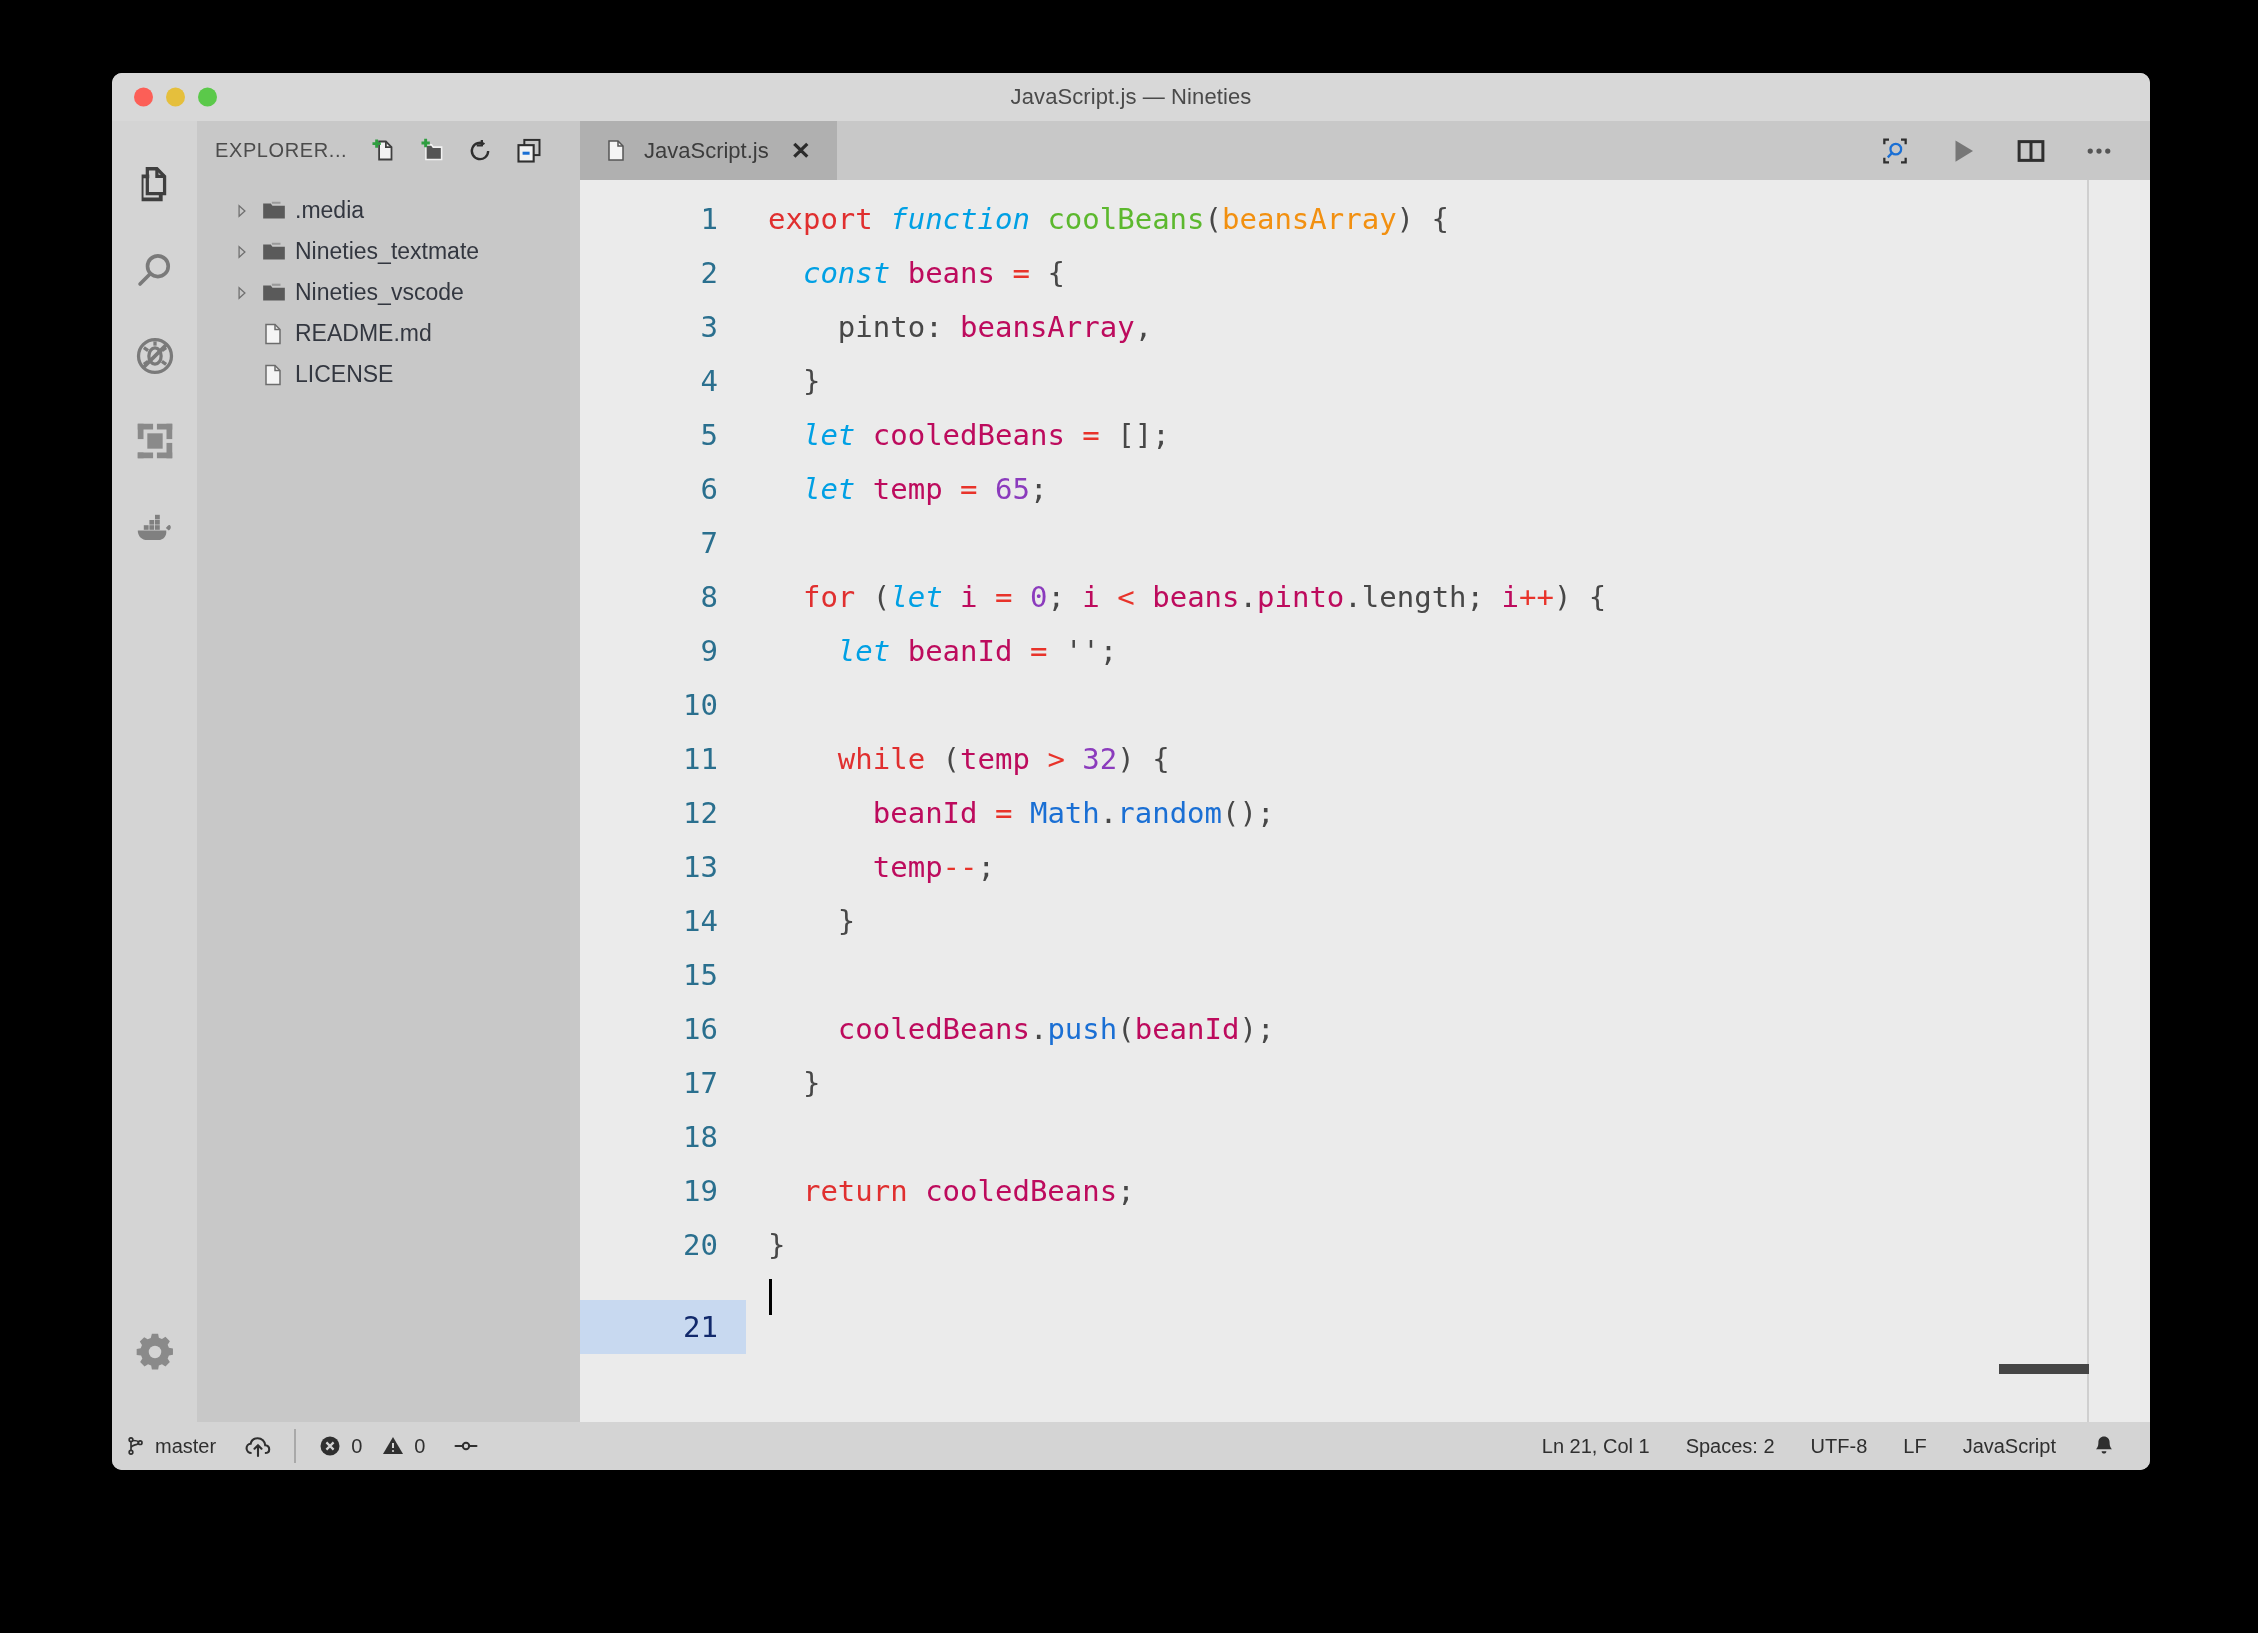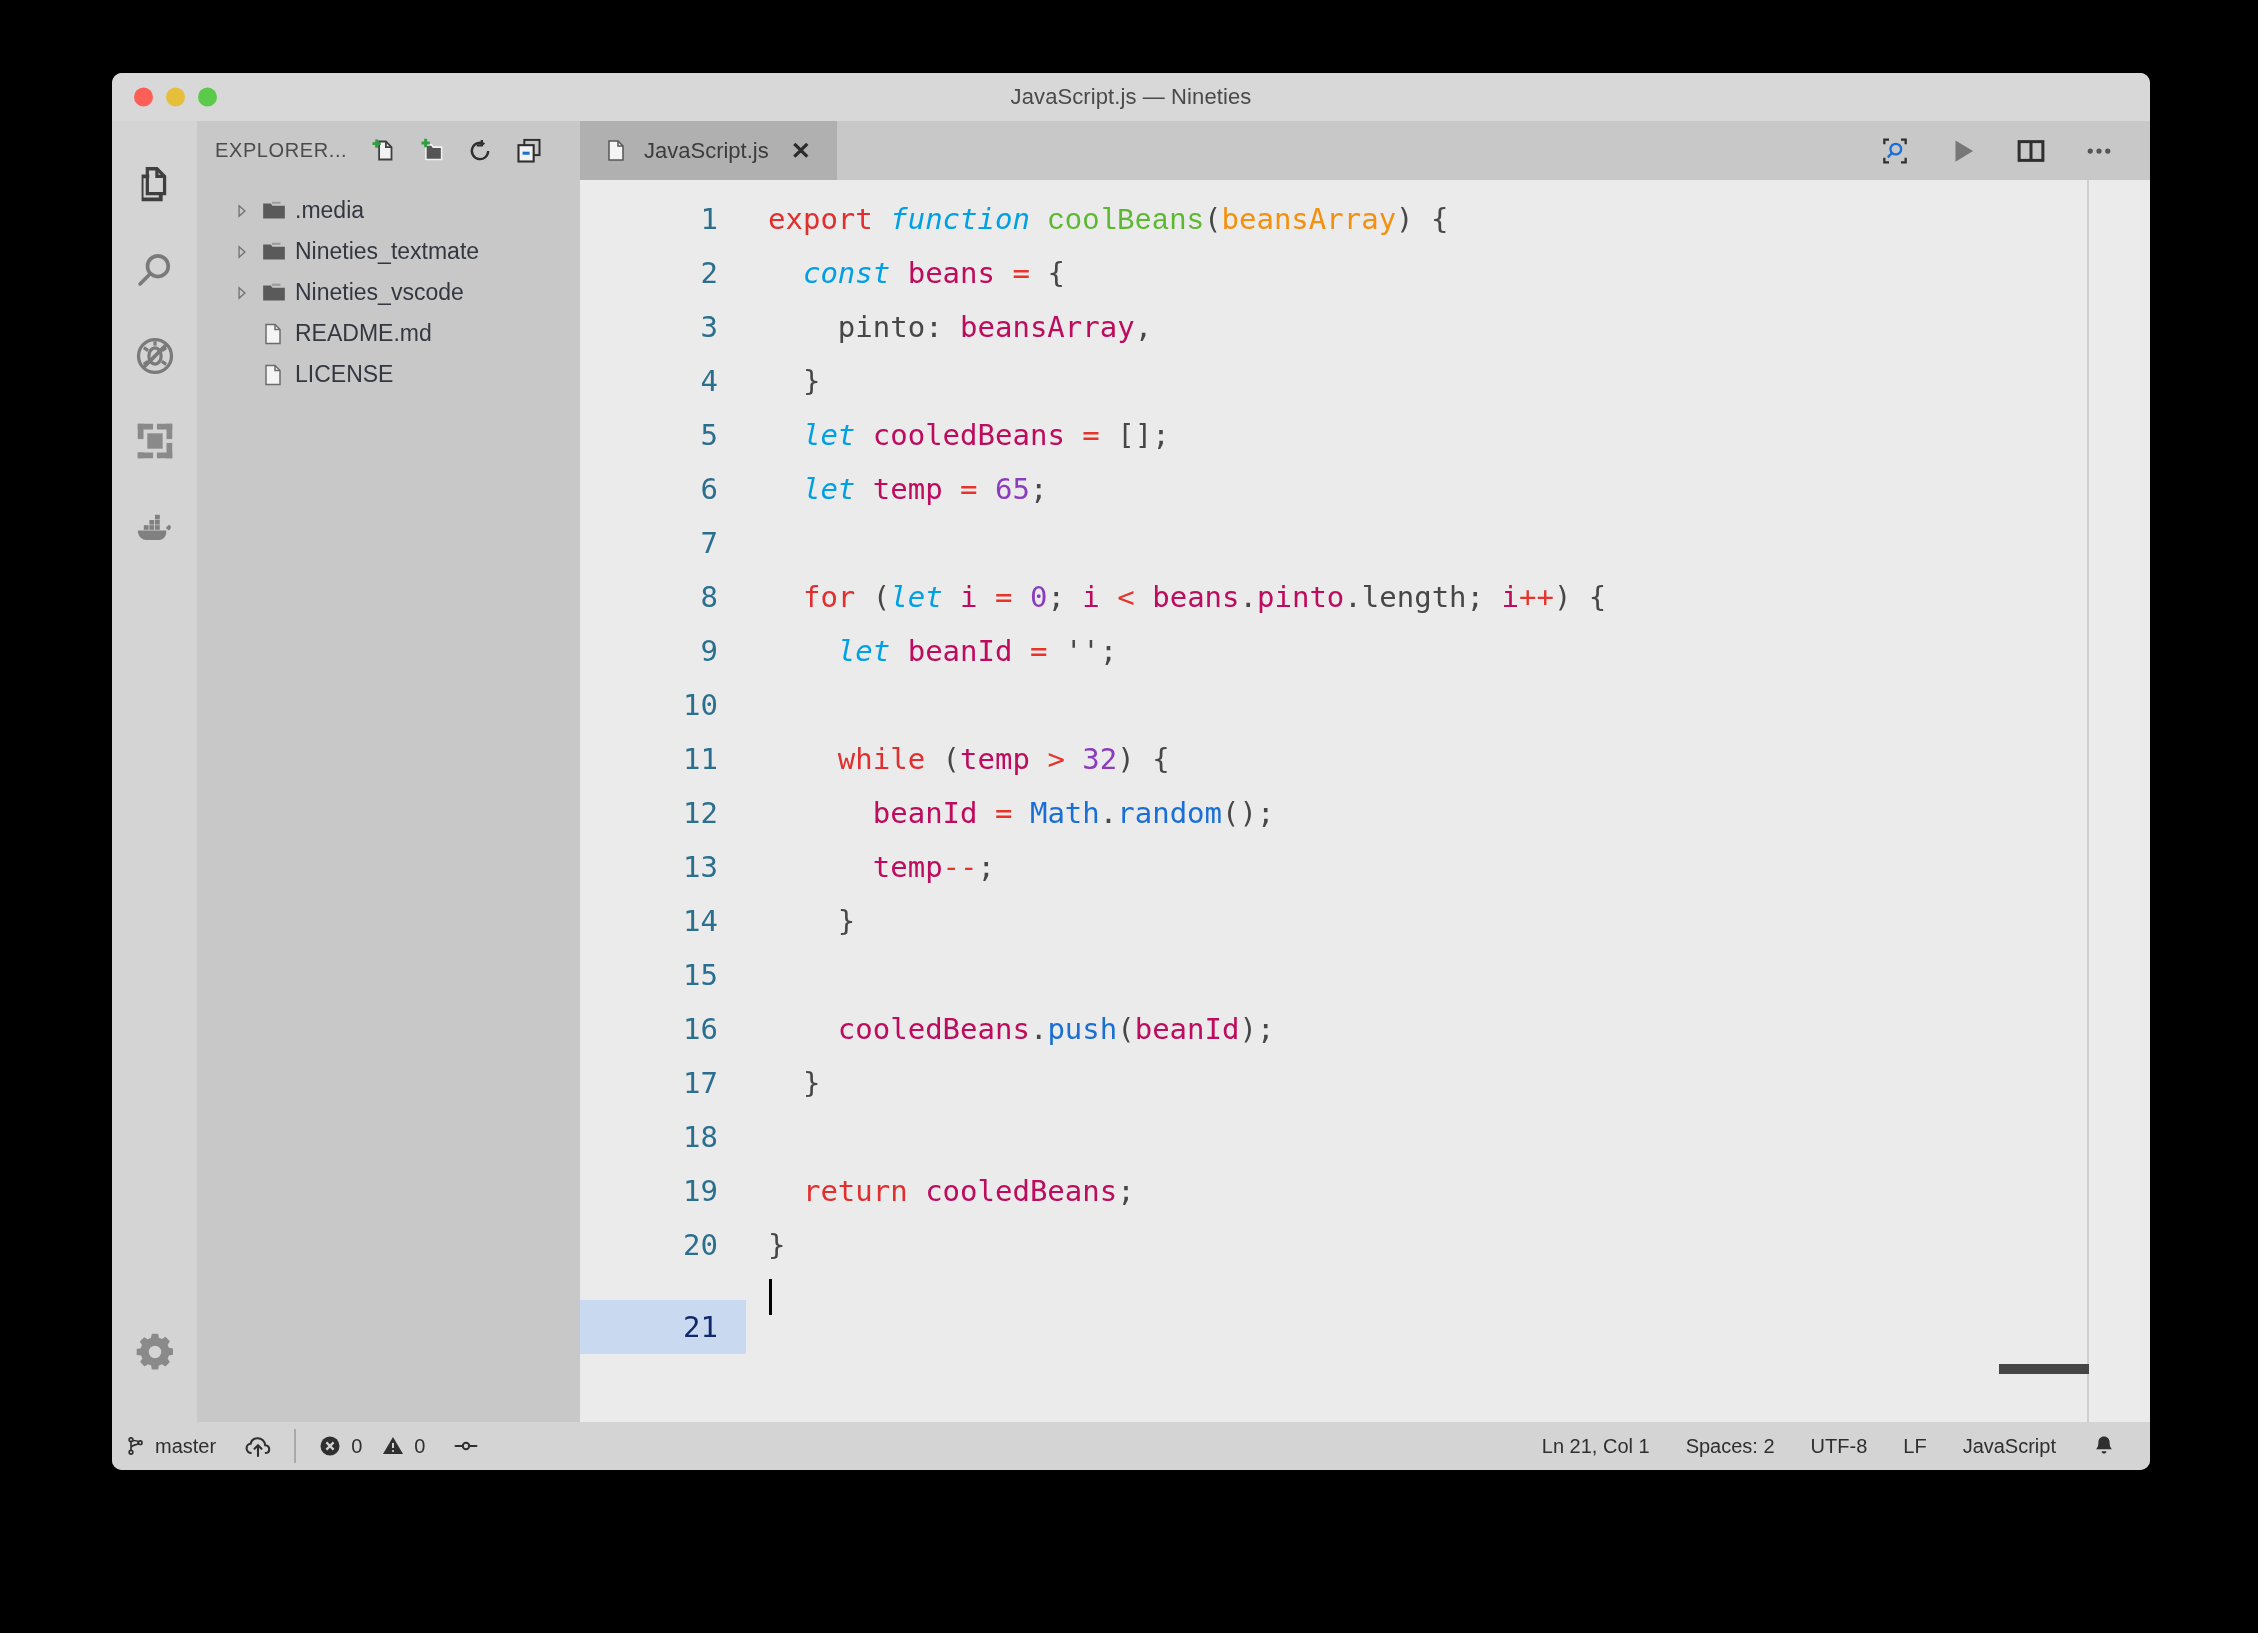--- a/index.html
+++ b/index.html
@@ -212,21 +212,21 @@
     width: 3px;
     height: 36px;
     background: #000;
     vertical-align: -6px;
     margin-left: 1px;
   }
 
   
   .t-kw      { color: #e02f2f; }
   .t-decl    { color: #00a0e4; font-style: italic; }
-  .t-func    { color: #5cb82e; font-family: Liberation Mono, monospace; }
+  .t-func    { color: #5cb82e; }
   .t-param   { color: #f29010; }
   .t-var     { color: #bd0b5d; }
   .t-op      { color: #e8332a; }
   .t-num     { color: #8b3bbd; }
   .t-punct   { color: #474747; }
   .t-prop    { color: #474747; }
   .t-method  { color: #1a6fd4; }
   .t-class   { color: #1a6fd4; }
   .t-str     { color: #474747; }
 

